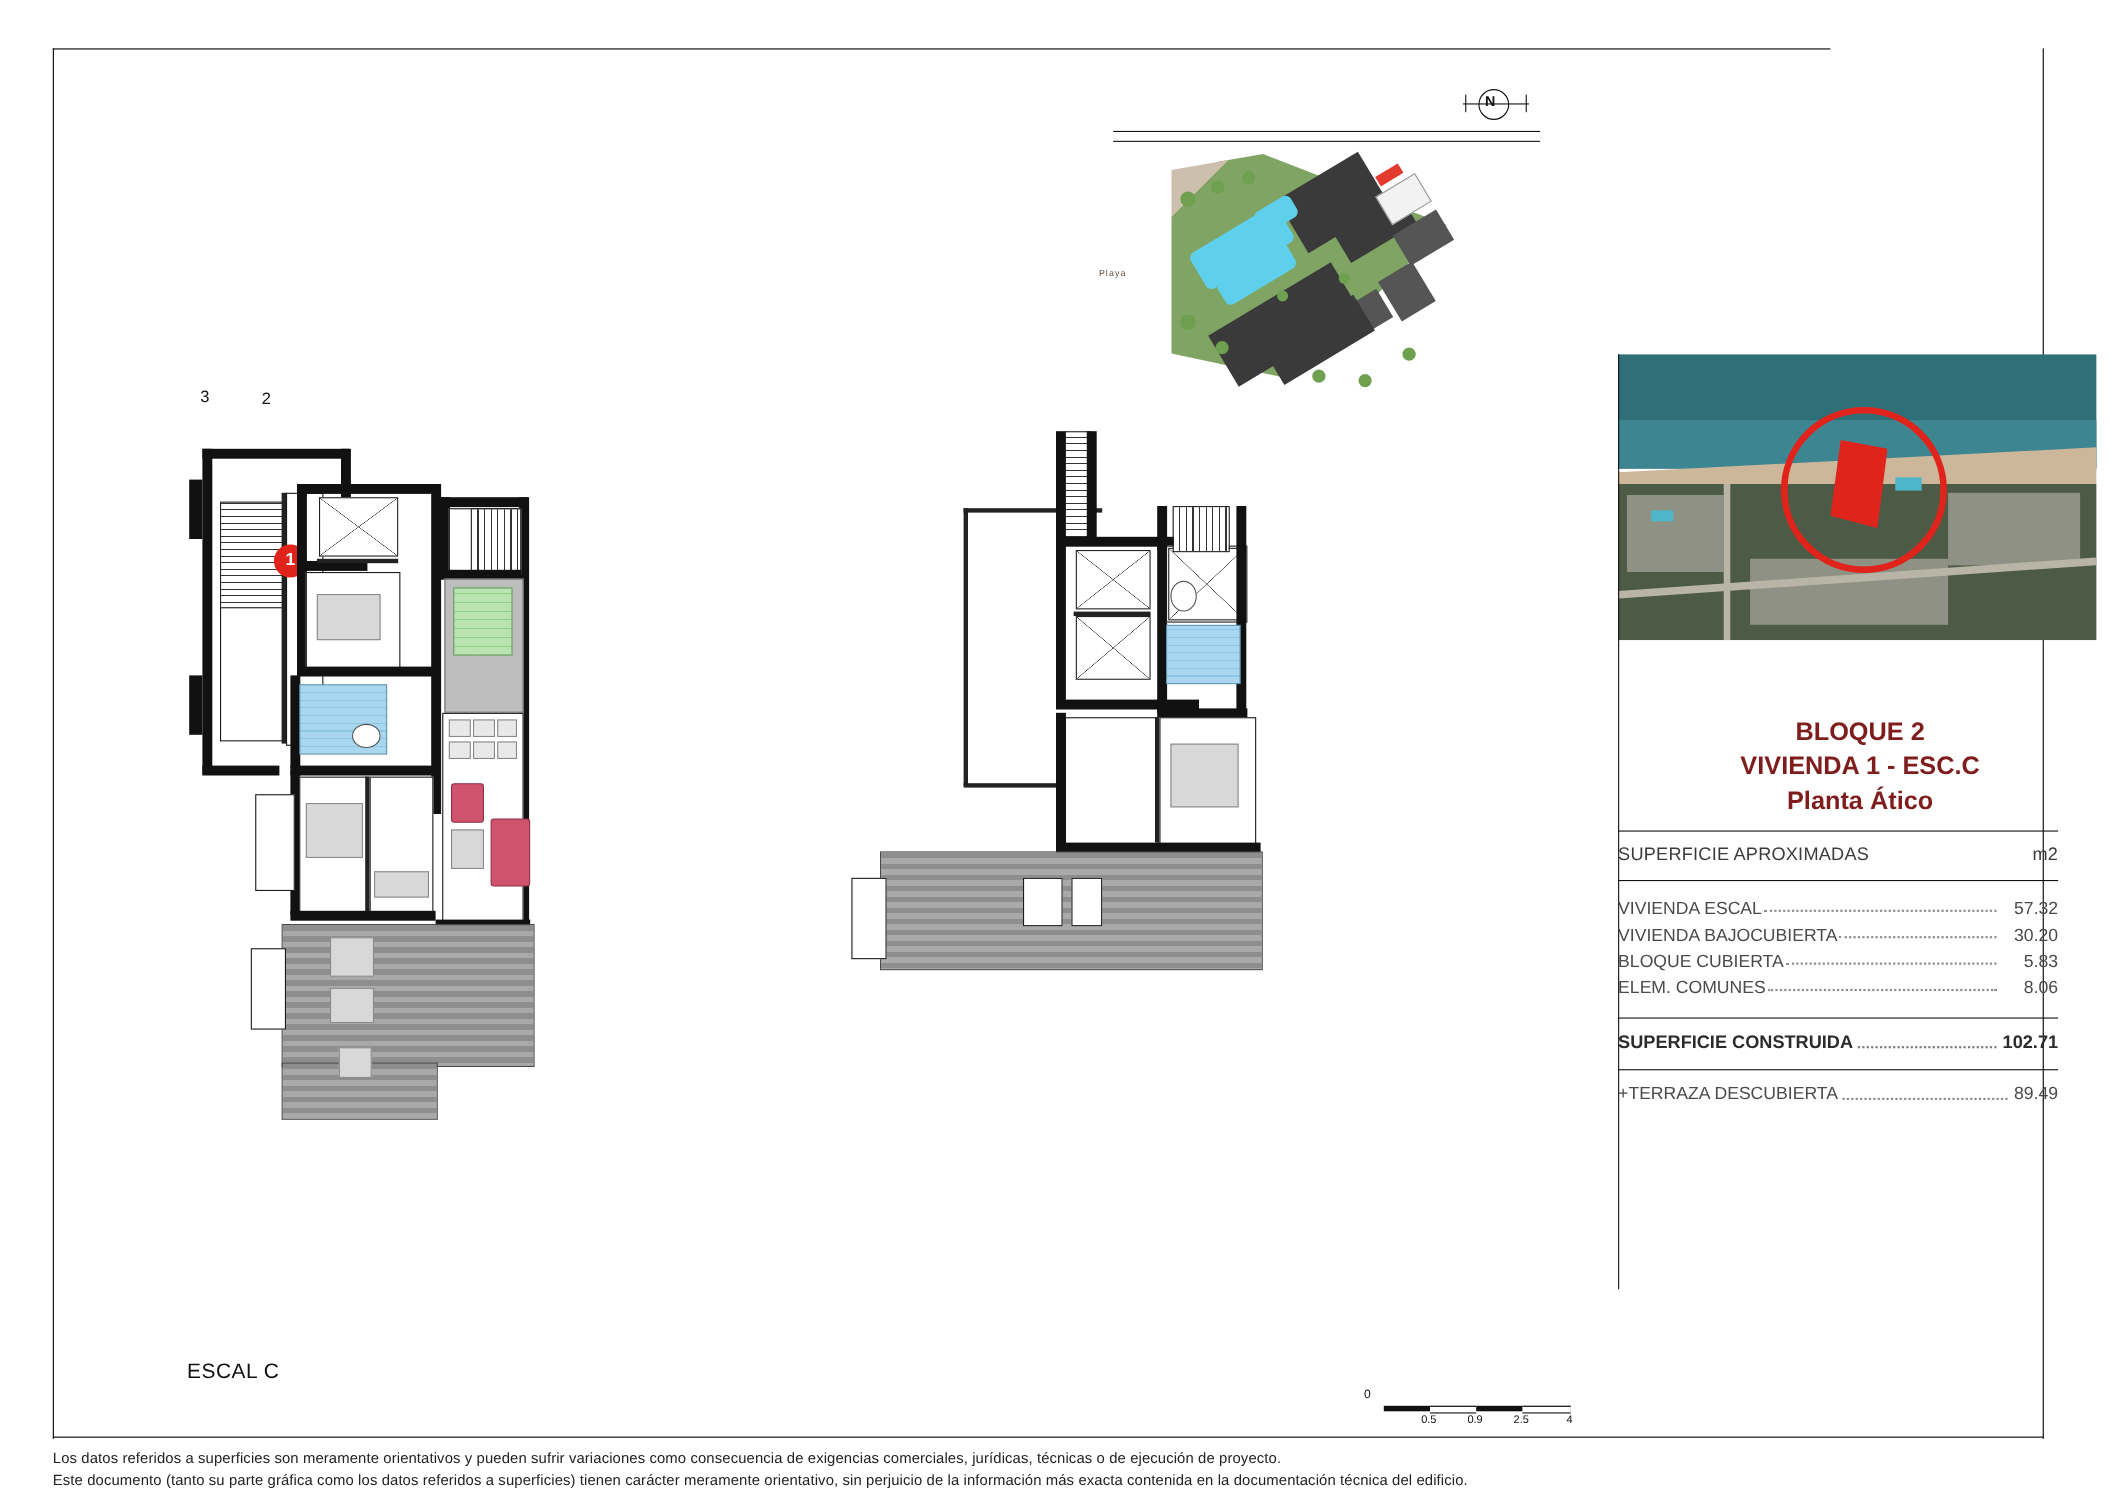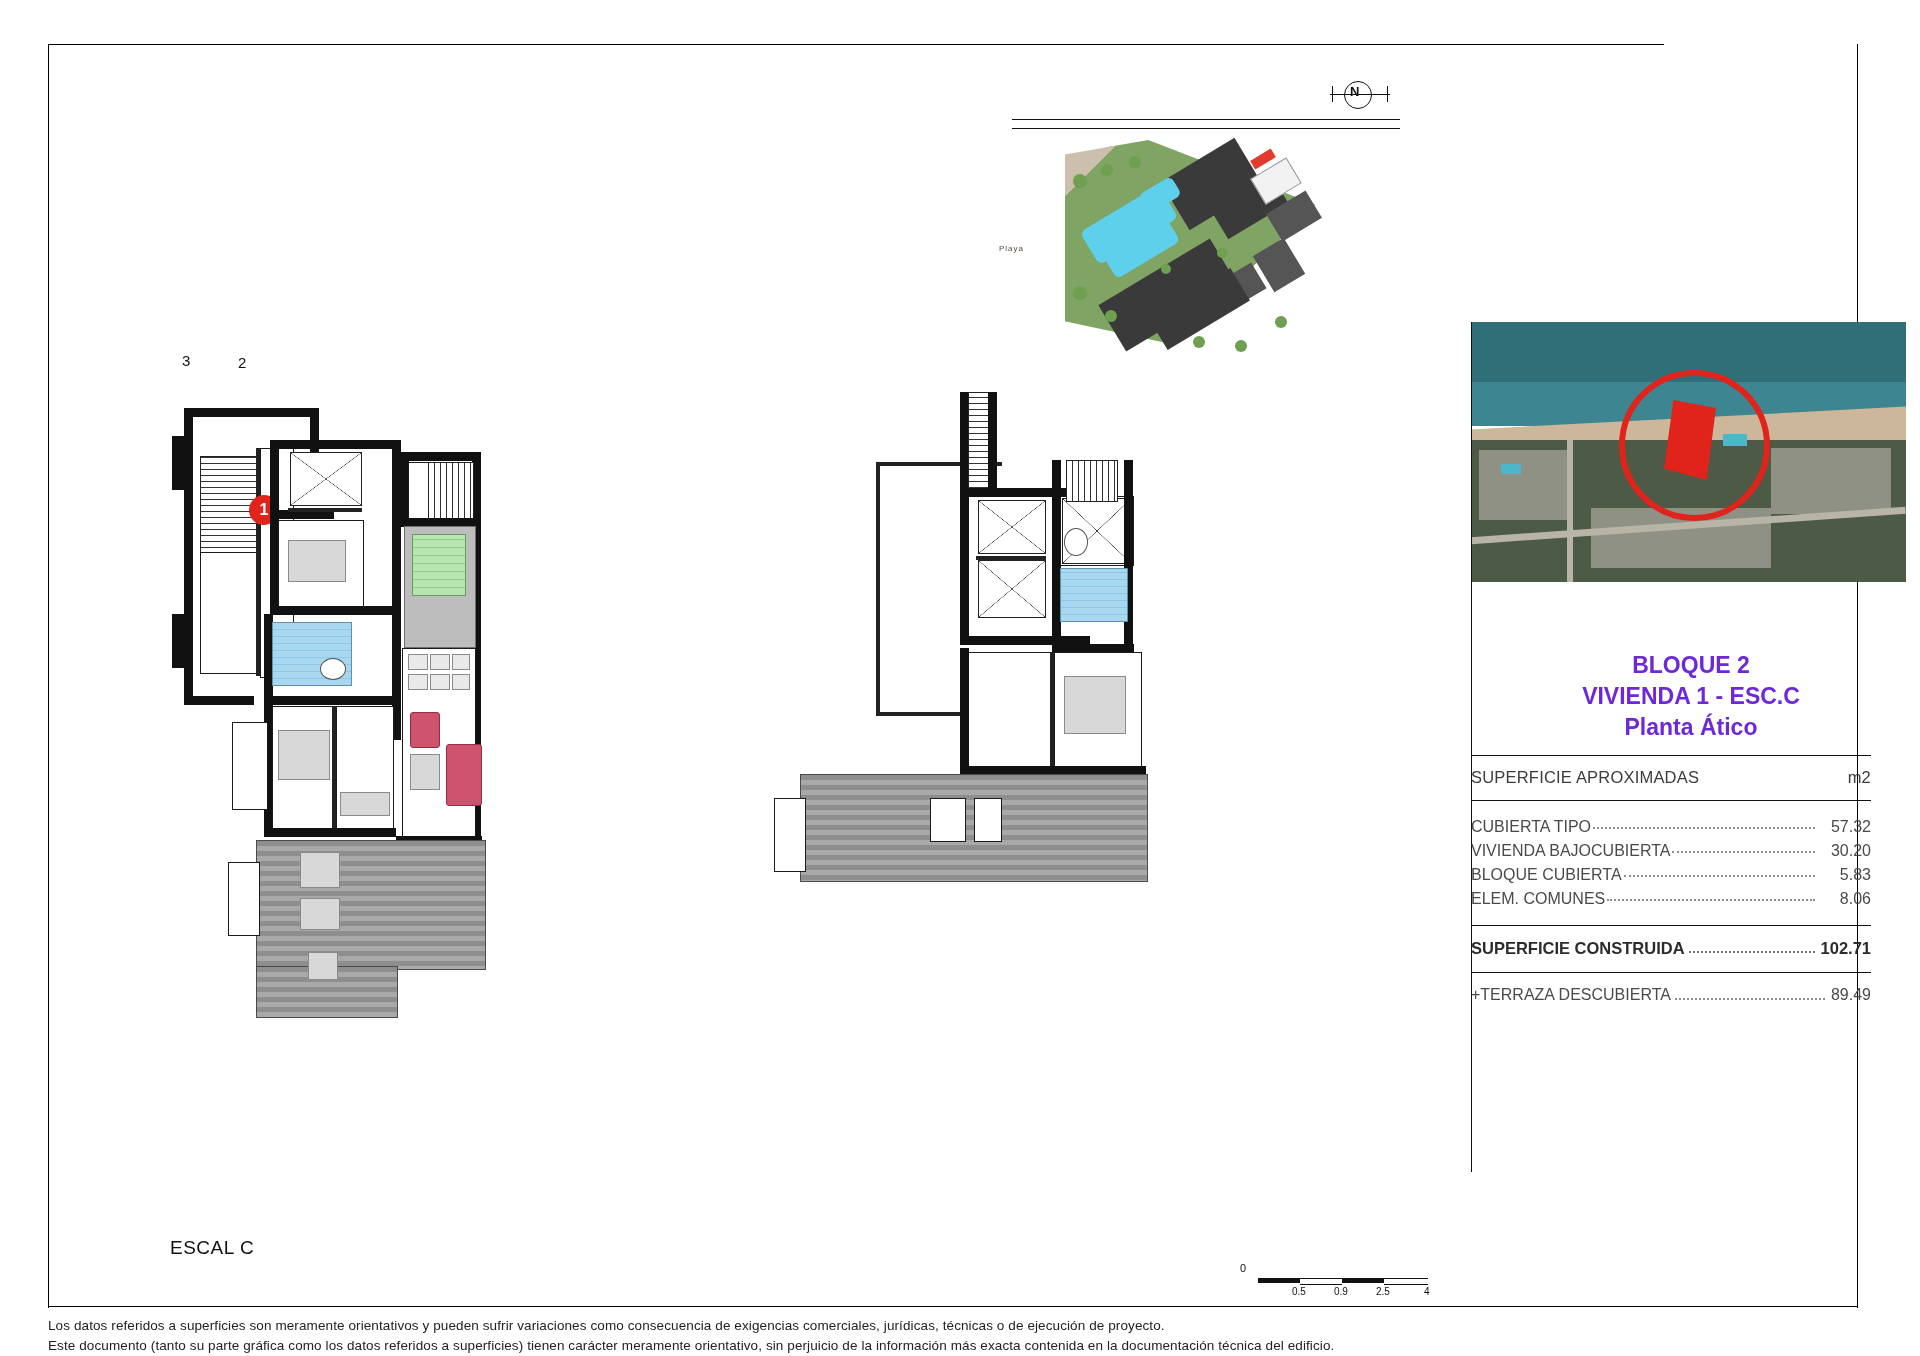--- a/index.html
+++ b/index.html
@@ -45,21 +45,21 @@
   .ae-land{position:absolute;left:0;top:118px;width:435px;height:142px;background:#4d5a45;}
   .ae-urban{position:absolute;background:#8e9183;}
   .ae-road{position:absolute;background:#b9b5a6;}
   .ae-pool{position:absolute;background:#4db7c9;}
   .ae-circle{position:absolute;left:148px;top:48px;width:139px;height:139px;border:6px solid #e0241c;border-radius:50%;}
   .ae-plot{position:absolute;left:193px;top:78px;width:52px;height:80px;background:#e0241c;
     clip-path:polygon(18% 0%,100% 10%,82% 100%,0% 86%);}
 
   
   .tb{position:absolute;left:1471px;top:650px;width:440px;}
-  .tb-title{text-align:center;color:#6d28d9;font-weight:bold;font-size:23px;line-height:31px;}
+  .tb-title{text-align:center;color:#7f1d1d;font-weight:bold;font-size:23px;line-height:31px;}
   .tb-hr{height:1px;background:#111;margin:12px 0 0 0;width:400px;}
   .tb-head{display:flex;justify-content:space-between;font-size:16.5px;color:#3b3b3b;width:400px;margin-top:12px;letter-spacing:.2px;}
   .tb-hr2{height:1px;background:#111;margin-top:13px;width:400px;}
   .tb-rows{margin-top:14px;width:400px;}
   .tb-row{display:flex;justify-content:space-between;font-size:16px;color:#4a4a4a;line-height:24px;white-space:nowrap;}
   .tb-row .lbl{flex:0 0 auto;}
   .tb-row .dots{flex:1 1 auto;border-bottom:2px dotted #8d8d8d;margin:0 4px 6px 2px;height:12px;}
   .tb-row .val{flex:0 0 auto;text-align:right;min-width:52px;}
   .tb-hr3{height:1px;background:#111;margin-top:14px;width:400px;}
   .tb-total{display:flex;justify-content:space-between;font-size:16.5px;color:#2b2b2b;font-weight:bold;margin-top:13px;width:400px;}
@@ -180,21 +180,21 @@
 
     <div class="tb-hr"></div>
     <div class="tb-head">
       <span>SUPERFICIE APROXIMADAS</span>
       <span>m2</span>
     </div>
     <div class="tb-hr2"></div>
 
     <div class="tb-rows">
       <div class="tb-row">
-        <span class="lbl">CUBIERTA TIPO</span>
+        <span class="lbl">VIVIENDA ESCAL</span>
         <span class="dots"></span>
         <span class="val">57.32</span>
       </div>
       <div class="tb-row">
         <span class="lbl">VIVIENDA BAJOCUBIERTA</span>
         <span class="dots"></span>
         <span class="val">30.20</span>
       </div>
       <div class="tb-row">
         <span class="lbl">BLOQUE CUBIERTA</span>

